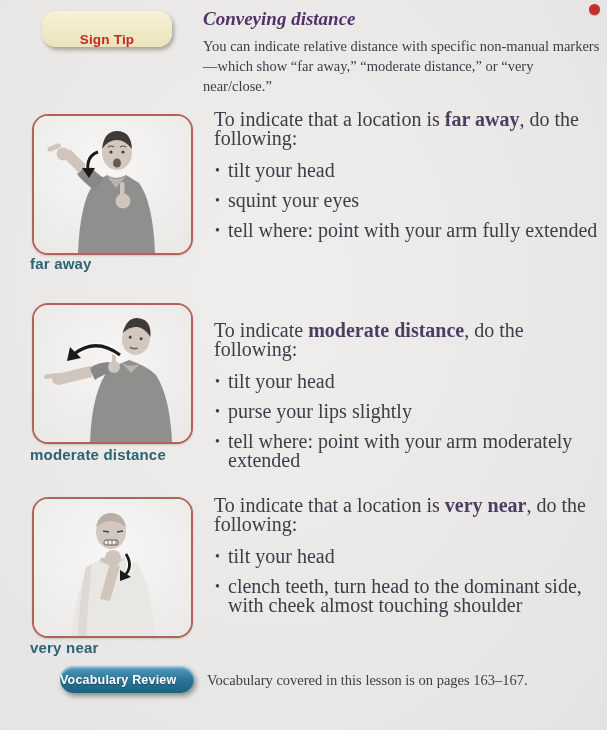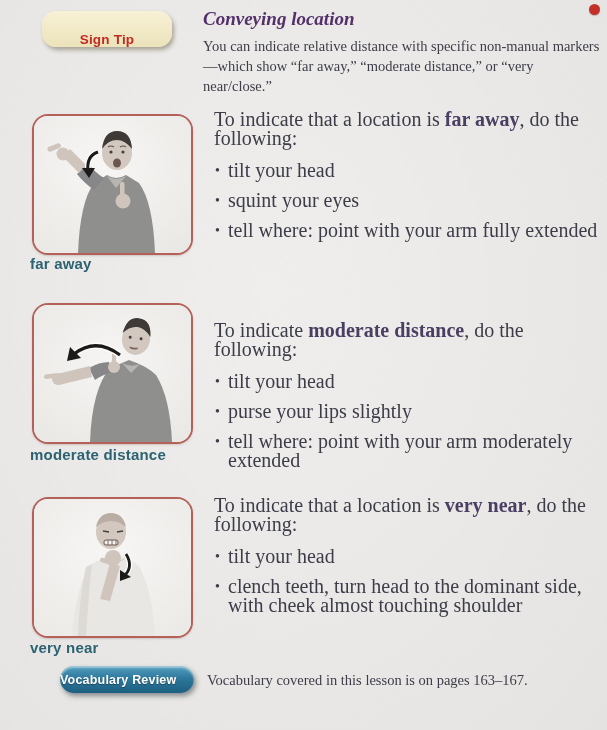--- a/index.html
+++ b/index.html
@@ -83,21 +83,21 @@
 <body>
 
 <div class="page">
 
   <span class="page-marker"></span>
 
   <div class="sign-tip">
     <span>Sign Tip</span>
   </div>
 
-  <div class="title">Conveying location</div>
+  <div class="title">Conveying distance</div>
 
   <div class="intro-para">You can indicate relative distance with specific non-manual markers—which show “far away,” “moderate distance,” or “very near/close.”</div>
 
   <div class="photo" style="top:114px;">
     <svg viewBox="0 0 157 137">
       <defs>
         <radialGradient id="bg1" cx="45%" cy="35%" r="80%">
           <stop offset="0%" stop-color="#f7f6f4"></stop>
             <stop offset="100%" stop-color="#e9e8e5"></stop>
         </radialGradient>

